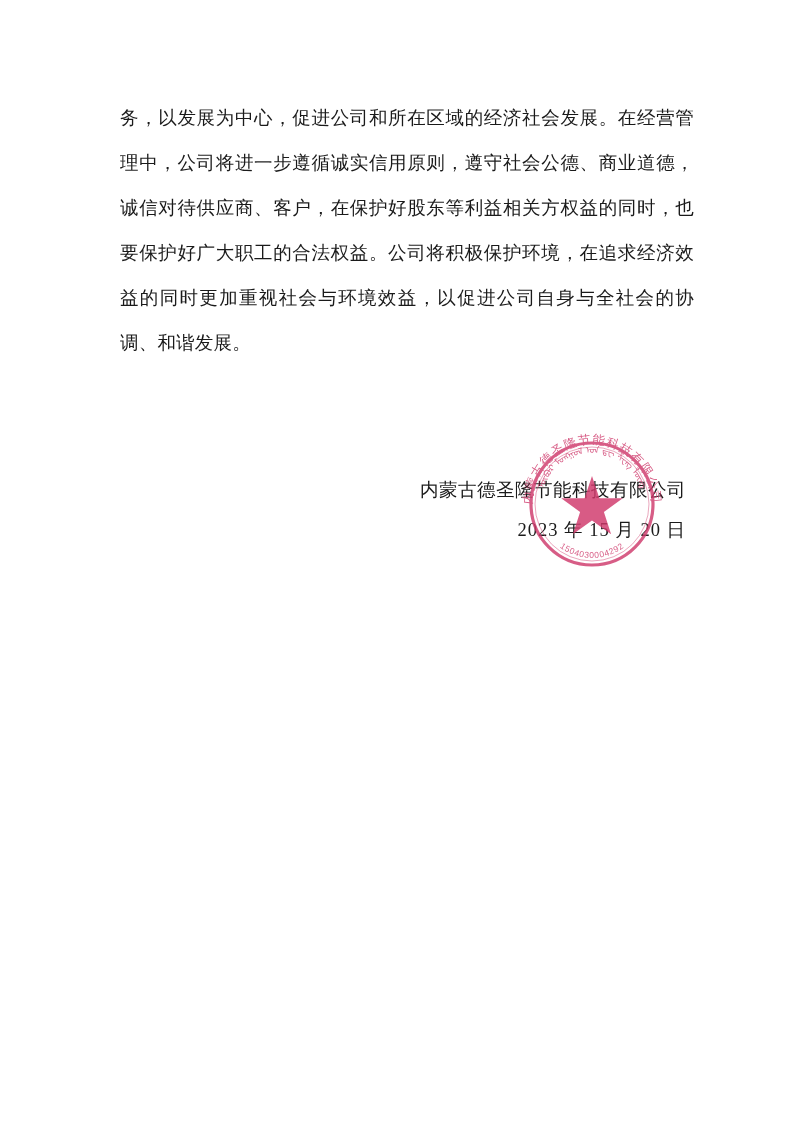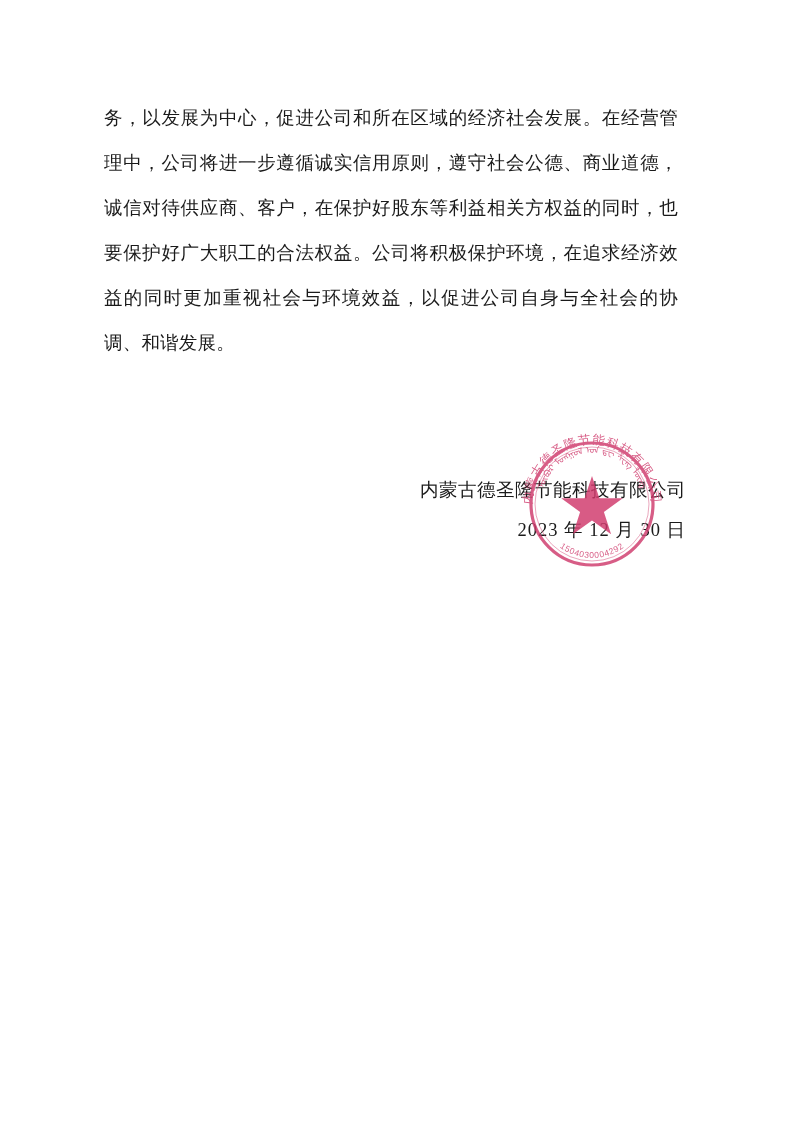--- a/index.html
+++ b/index.html
@@ -10,21 +10,21 @@
   .page {
     position: relative;
     width: 794px;
     height: 1123px;
     background: #ffffff;
     overflow: hidden;
     font-family: "Liberation Serif", "DejaVu Serif", serif;
   }
   .body-text {
     position: absolute;
-    left: 104px;
+    left: 120px;
     top: 96px;
     width: 574px;
     font-size: 18.5px;
     line-height: 45px;
     color: #1a1a1a;
     text-align: justify;
     text-justify: inter-ideograph;
     letter-spacing: 0.2px;
     text-indent: 0;
   }
@@ -95,21 +95,21 @@
 </style>
 </head>
 <body>
 
 <div class="page">
 
   <div class="body-text">务，以发展为中心，促进公司和所在区域的经济社会发展。在经营管理中，公司将进一步遵循诚实信用原则，遵守社会公德、商业道德，诚信对待供应商、客户，在保护好股东等利益相关方权益的同时，也要保护好广大职工的合法权益。公司将积极保护环境，在追求经济效益的同时更加重视社会与环境效益，以促进公司自身与全社会的协调、和谐发展。</div>
 
   <div class="signature-block">
     <div class="sig-company">内蒙古德圣隆节能科技有限公司</div>
-    <div class="sig-date">2023 年 12 月 30 日</div>
+    <div class="sig-date">2023 年 15 月 20 日</div>
   </div>
 
   <div class="seal">
     <svg class="seal-svg" viewBox="0 0 164 164" xmlns="http://www.w3.org/2000/svg">
       <defs>
         <path id="arcTop" d="M 22,82 A 60,60 0 0 1 142,82"></path>
         <path id="arcTopInner" d="M 31,82 A 51,51 0 0 1 133,82"></path>
         <path id="arcBottom" d="M 28,82 A 54,54 0 0 0 136,82"></path>
       </defs>
       <circle class="seal-ring" cx="82" cy="82" r="61"></circle>

